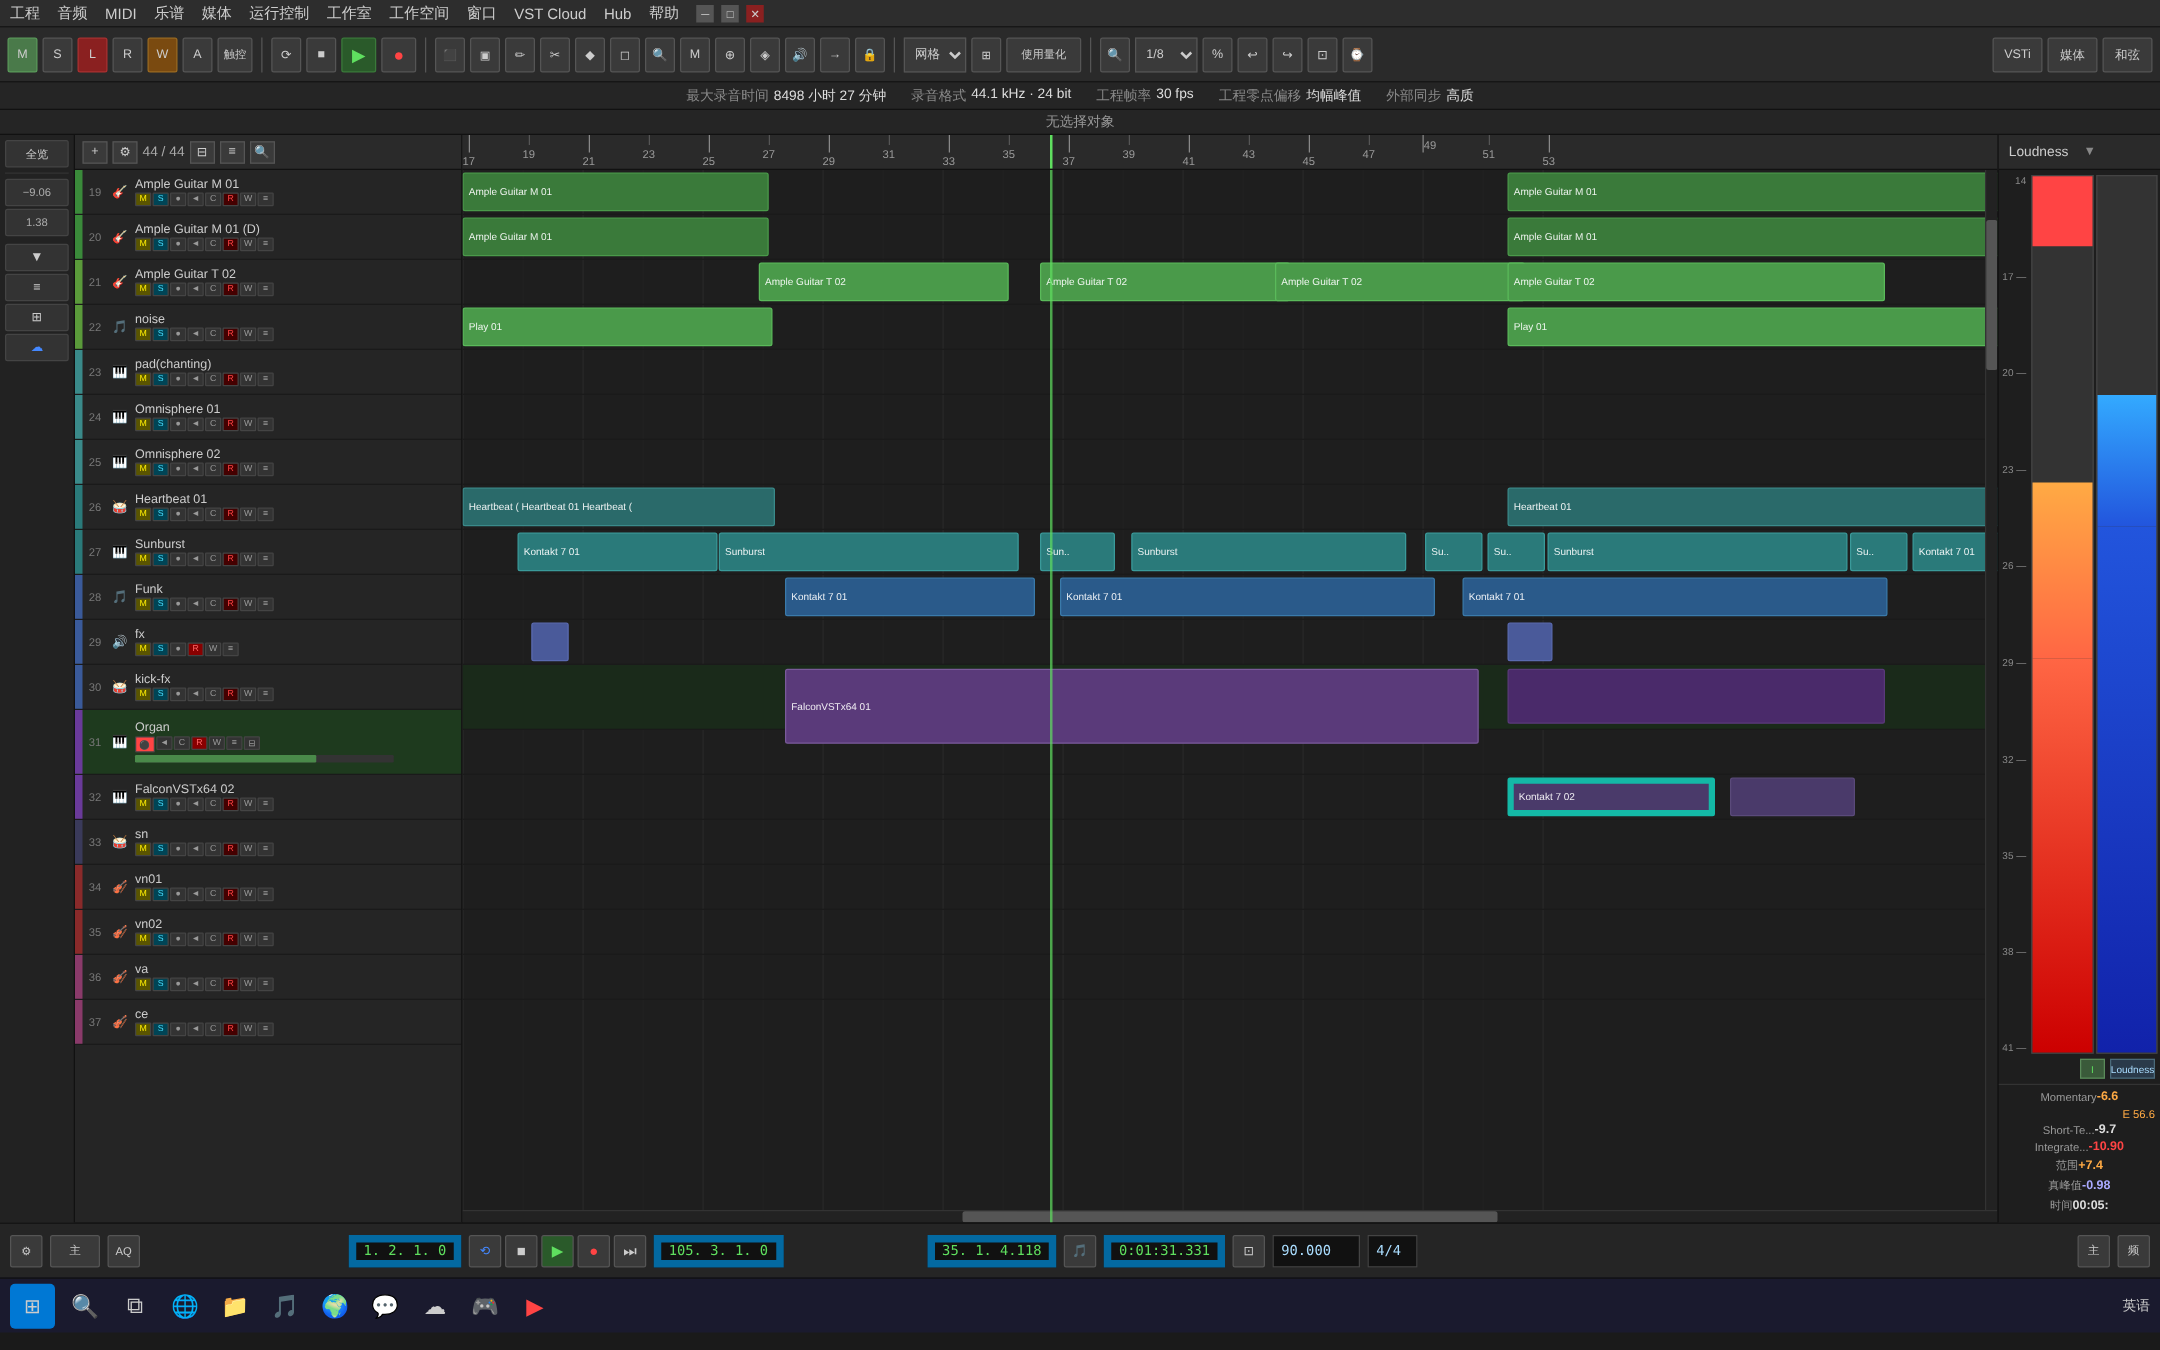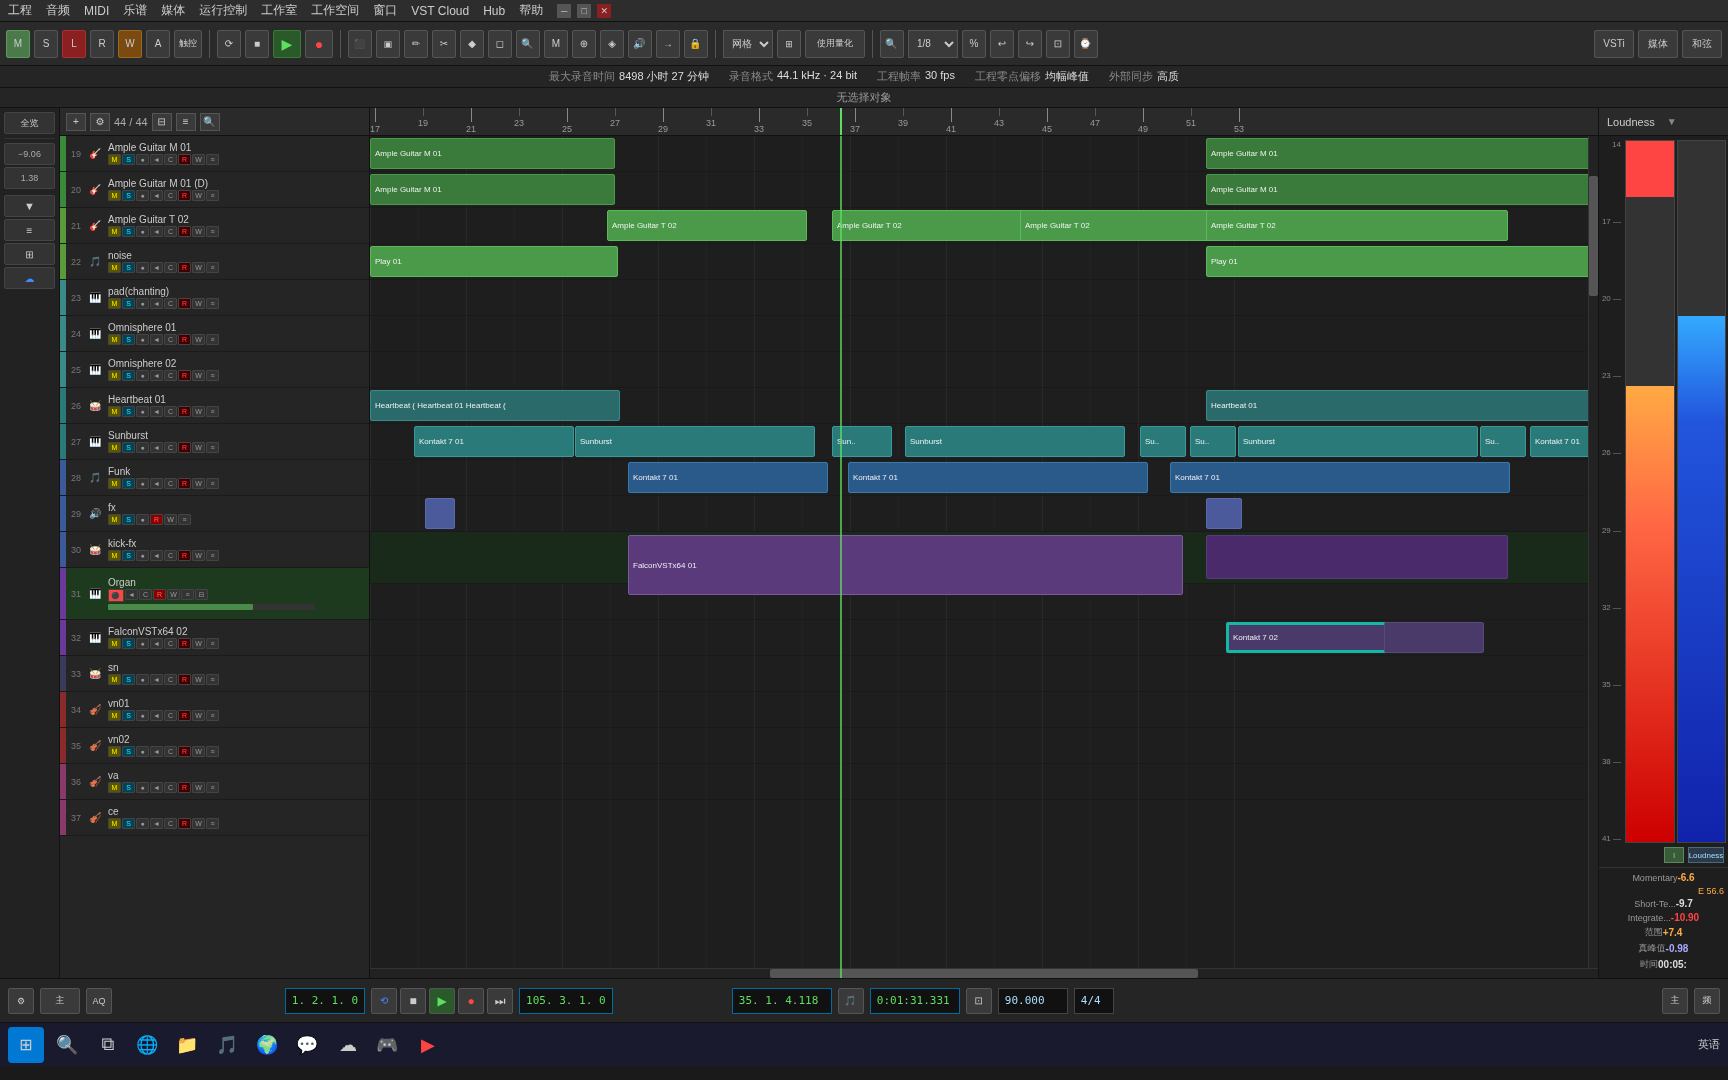--- a/index.html
+++ b/index.html
@@ -300,21 +300,21 @@
       display: flex;
       align-items: center;
       justify-content: center;
       cursor: pointer;
       border-radius: 2px;
     }
     .bt-btn.play { background: #2a5a2a; color: #5fdf5f; }
     .bt-display {
       height: 26px;
       background: #111;
-      border: 1px solid #0369a1;
+      border: 6px solid #0369a1;
       color: #5fdf5f;
       font-size: 11px;
       display: flex;
       align-items: center;
       padding: 0 6px;
       font-family: monospace;
       min-width: 80px;
     }
     .bt-tempo {
       height: 26px;
@@ -596,21 +596,21 @@
               <div style="font-size: 9px; color: rgb(153, 153, 153); margin-top: 2px;">43</div>
             </div>
             <div style="position: absolute; left: 672px; top: 0px; display: flex; flex-direction: column; align-items: center;">
               <div style="width: 1px; height: 14px; background: rgb(136, 136, 136);"></div>
               <div style="font-size: 9px; color: rgb(153, 153, 153); margin-top: 2px;">45</div>
             </div>
             <div style="position: absolute; left: 720px; top: 0px; display: flex; flex-direction: column; align-items: center;">
               <div style="width: 1px; height: 8px; background: rgb(85, 85, 85);"></div>
               <div style="font-size: 9px; color: rgb(153, 153, 153); margin-top: 2px;">47</div>
             </div>
-            <div style="position: absolute; left: 768px; top: 0px; display: flex; flex-direction: column; align-items: center;">
+            <div style="position: absolute; left: 768px; top: 0px; display: flex; flex-direction: row; align-items: center;">
               <div style="width: 1px; height: 14px; background: rgb(136, 136, 136);"></div>
               <div style="font-size: 9px; color: rgb(153, 153, 153); margin-top: 2px;">49</div>
             </div>
             <div style="position: absolute; left: 816px; top: 0px; display: flex; flex-direction: column; align-items: center;">
               <div style="width: 1px; height: 8px; background: rgb(85, 85, 85);"></div>
               <div style="font-size: 9px; color: rgb(153, 153, 153); margin-top: 2px;">51</div>
             </div>
             <div style="position: absolute; left: 864px; top: 0px; display: flex; flex-direction: column; align-items: center;">
               <div style="width: 1px; height: 14px; background: rgb(136, 136, 136);"></div>
               <div style="font-size: 9px; color: rgb(153, 153, 153); margin-top: 2px;">53</div>
@@ -1072,21 +1072,21 @@
 
         <div class="track-lane track-lane-2" style="height:52px; background:#1a2a1a;">
           <div class="track-clip clip-purple" style="left:258px; width:555px; font-size:8px; height:60px; top:3px;">FalconVSTx64 01</div>
           <div class="track-clip clip-purple" style="left:836px; width:302px; font-size:8px; height:44px; top:3px; background:#4a2a6a; border:1px solid #5a3a7a;"></div>
         </div>
 
         <div class="track-lane">
         </div>
 
         <div class="track-lane">
-          <div class="track-clip" style="left:836px; width:166px; font-size:8px; background:#4a3a6a; border:3px solid #14b8a6;margin-left:20px;">Kontakt 7 02</div>
+          <div class="track-clip" style="left:836px; width:166px; font-size:8px; background:#4a3a6a; border:5px solid #14b8a6;">Kontakt 7 02</div>
           <div class="track-clip" style="left:1014px; width:100px; font-size:8px; background:#4a3a6a; border:1px solid #5a4a7a;"></div>
         </div>
 
         <div class="track-lane">
         </div>
 
         <div class="track-lane">
         </div>
 
         <div class="track-lane">

